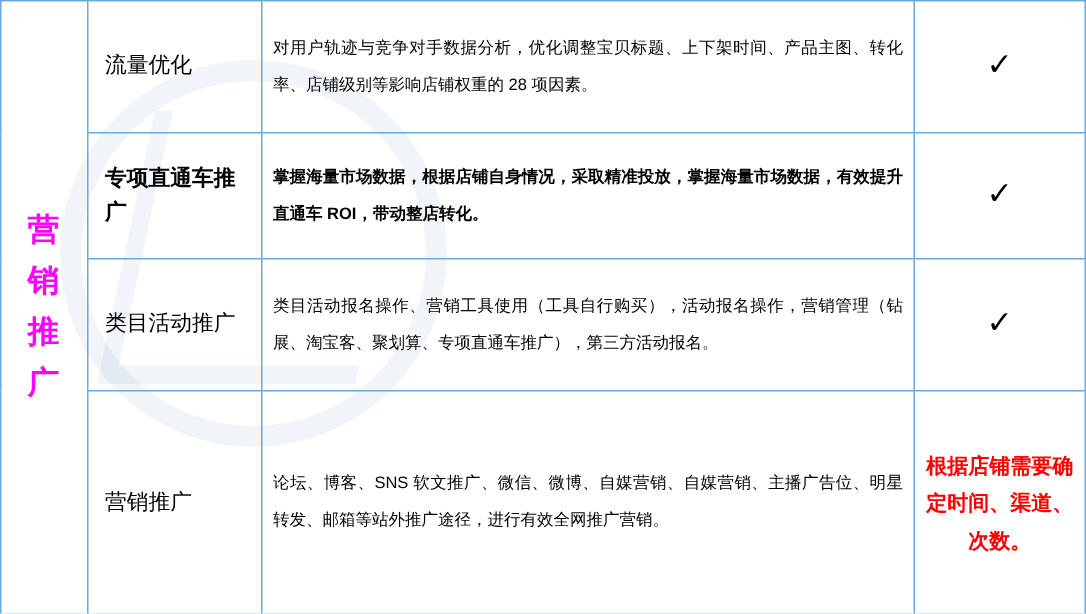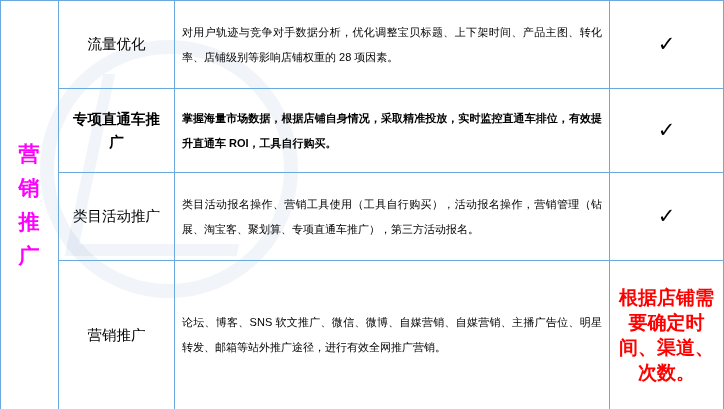--- a/index.html
+++ b/index.html
@@ -67,21 +67,20 @@
     color: #ff00ff;
     font-weight: bold;
     font-size: 21px;
     line-height: 34px;
     letter-spacing: 1px;
     font-family: "Liberation Sans", "DejaVu Sans", sans-serif;
   }
   
   td.item {
     width: 116px;
-    text-align: center;
     font-size: 14.5px;
     color: #000;
     line-height: 23px;
   }
   td.item .wrap {
     display: block;
     padding: 0 4px;
   }
   
   td.desc {
@@ -95,21 +94,21 @@
   
   td.mark {
     width: 114px;
     text-align: center;
     font-size: 20px;
     color: #000;
     vertical-align: middle;
   }
   td.mark.note {
     color: #ff0000;
-    font-size: 19px;
+    font-size: 14px;
     font-weight: bold;
     line-height: 25px;
     text-align: center;
   }
   .check {
     font-size: 21px;
     line-height: 1;
     display: inline-block;
   }
   .r1 { height: 88px; }
@@ -135,21 +134,21 @@
         <td class="desc">对用户轨迹与竞争对手数据分析，优化调整宝贝标题、上下架时间、产品主图、转化率、店铺级别等影响店铺权重的 28 项因素。</td>
         <td class="mark">
           <span class="check">✓</span>
         </td>
       </tr>
 
       <tr class="r2">
         <td class="item">
           <span class="wrap">专项直通车推广</span>
         </td>
-        <td class="desc">掌握海量市场数据，根据店铺自身情况，采取精准投放，实时监控直通车排位，有效提升直通车 ROI，工具自行购买。</td>
+        <td class="desc">掌握海量市场数据，根据店铺自身情况，采取精准投放，掌握海量市场数据，有效提升直通车 ROI，带动整店转化。</td>
         <td class="mark">
           <span class="check">✓</span>
         </td>
       </tr>
 
       <tr class="r3">
         <td class="item">
           <span class="wrap">类目活动推广</span>
         </td>
         <td class="desc">类目活动报名操作、营销工具使用（工具自行购买），活动报名操作，营销管理（钻展、淘宝客、聚划算、专项直通车推广），第三方活动报名。</td>

